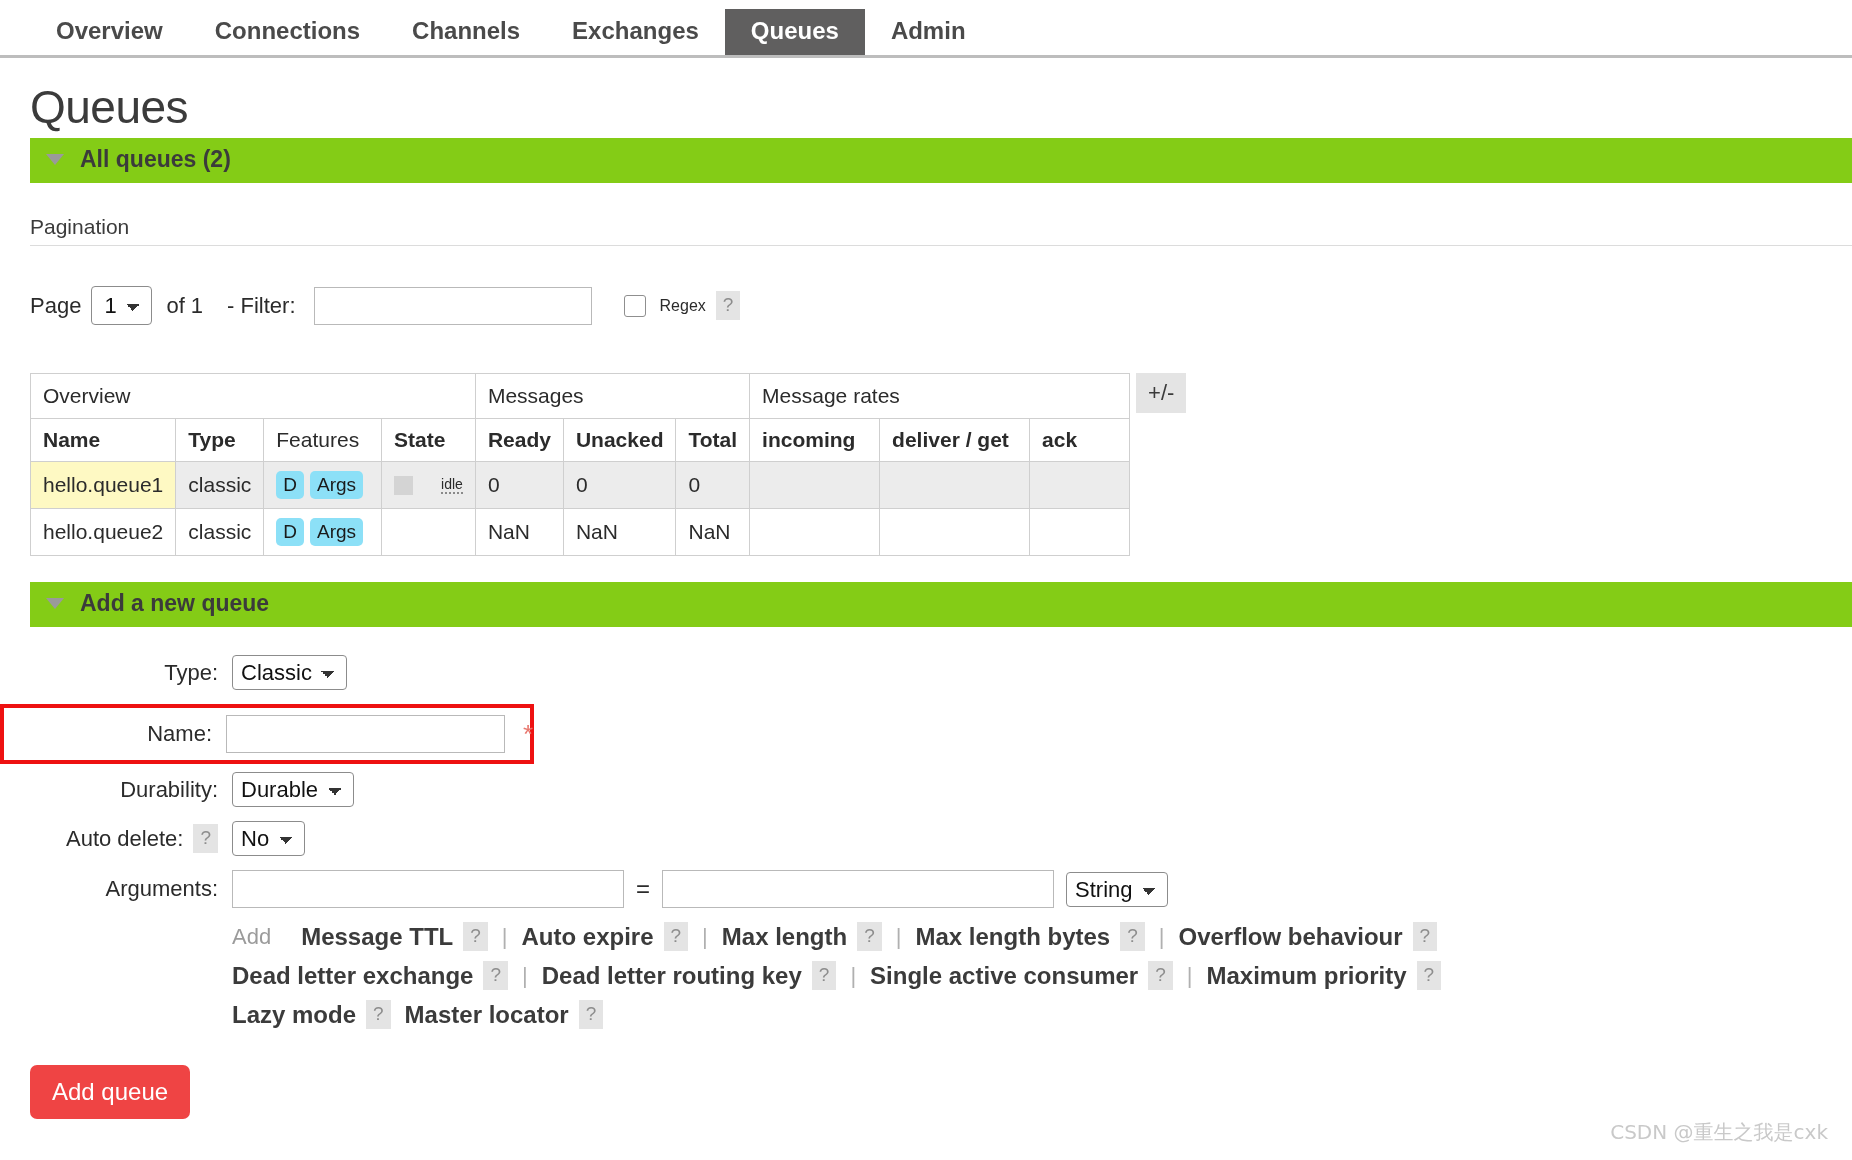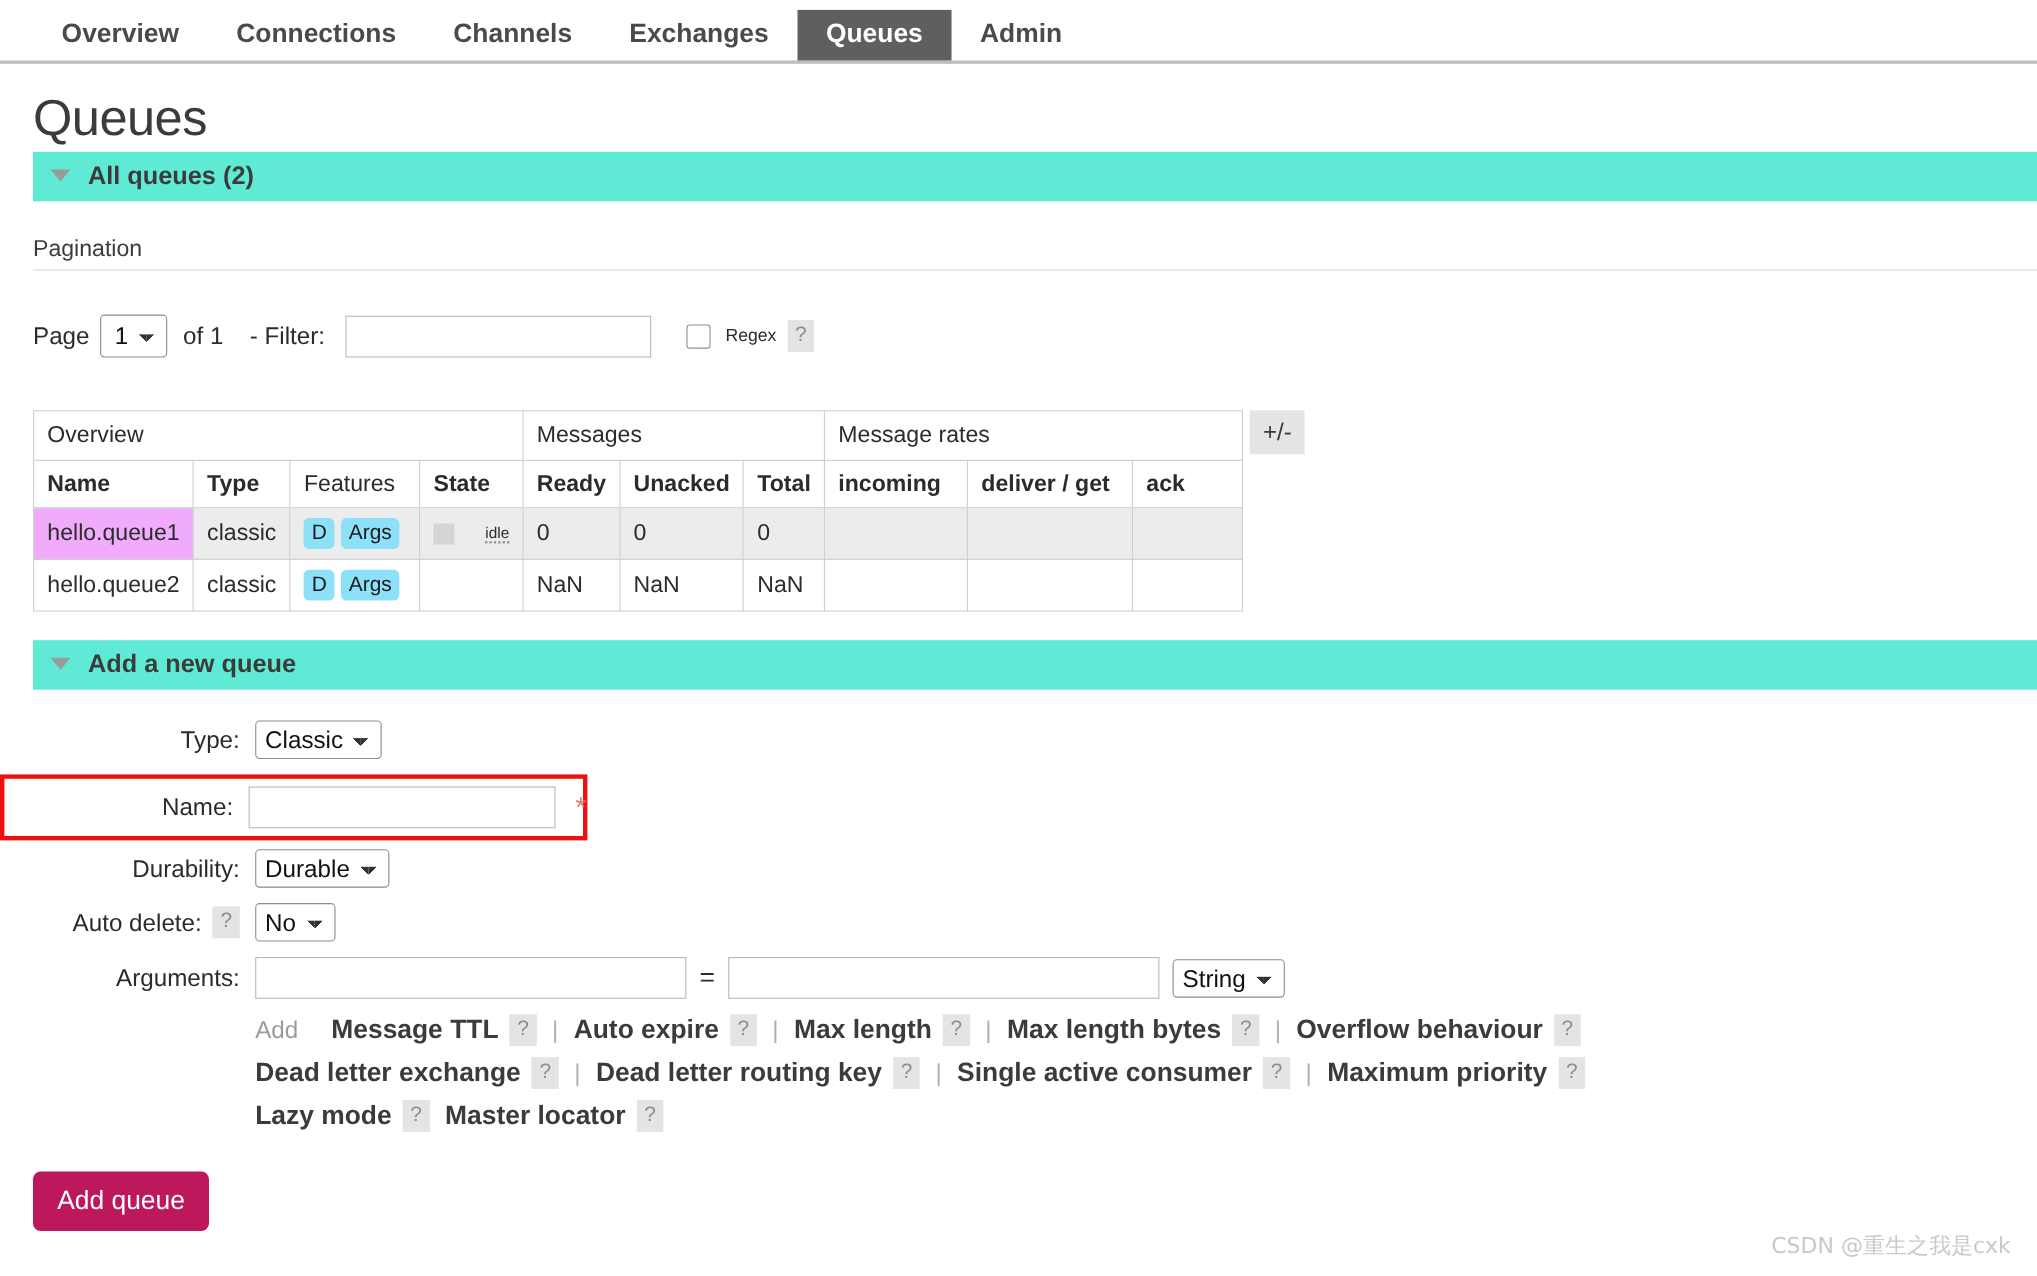--- a/index.html
+++ b/index.html
@@ -39,21 +39,21 @@
   .page-title {
     font-size: 46px;
     font-weight: normal;
     color: #3b3b3b;
     margin: 22px 0 4px 30px;
     letter-spacing: -0.5px;
   }
 
   
   .section-bar {
-    background: #5eead4;
+    background: #84cc16;
     margin: 0 0 0 30px;
     padding: 8px 0 10px 0;
     display: flex;
     align-items: center;
     cursor: pointer;
   }
   .caret {
     width: 0; height: 0;
     border-left: 9px solid transparent;
     border-right: 9px solid transparent;
@@ -172,21 +172,21 @@
     font-weight: normal;
     padding: 10px 12px;
     background: #fff;
   }
   table.queues th.sortable {
     font-weight: bold;
     cursor: pointer;
   }
   table.queues th.plain { font-weight: normal; }
   .row-alt td { background: #ececec; }
-  .row-alt td.nm { background: #f0abfc; }
+  .row-alt td.nm { background: #fef9c3; }
   td.nm {
     font-weight: bold;
     font-size: 21px;
     color: #1d1d1d;
   }
   td.num { text-align: right; }
   .badge {
     display: inline-block;
     background: #8ce0f7;
     color: #1a1a1a;
@@ -283,21 +283,21 @@
     white-space: nowrap;
   }
   .sep {
     color: #b0b0b0;
     font-size: 22px;
     margin: 0 14px;
   }
   .gap { width: 14px; }
 
   .add-btn {
-    background: #be185d;
+    background: #ef4444;
     color: #fff;
     font-size: 24px;
     font-family: "Liberation Sans", sans-serif;
     border: none;
     border-radius: 7px;
     padding: 13px 22px;
     margin: 26px 0 0 30px;
     cursor: pointer;
   }
 

